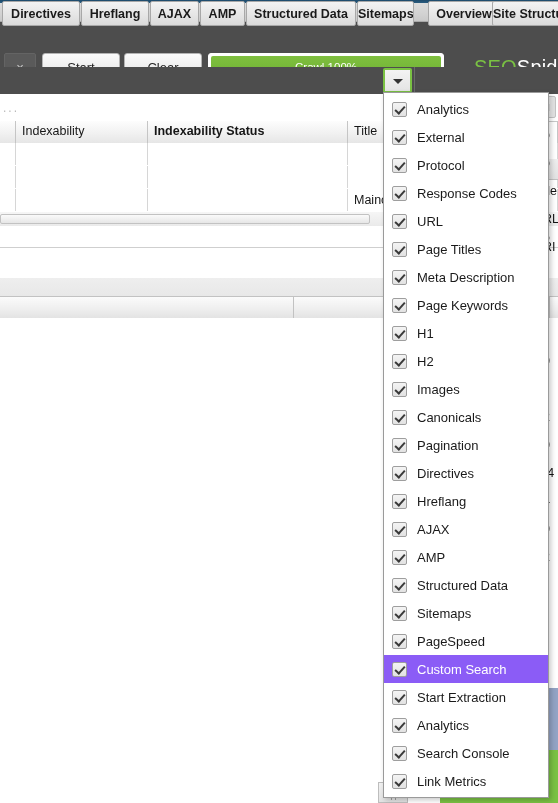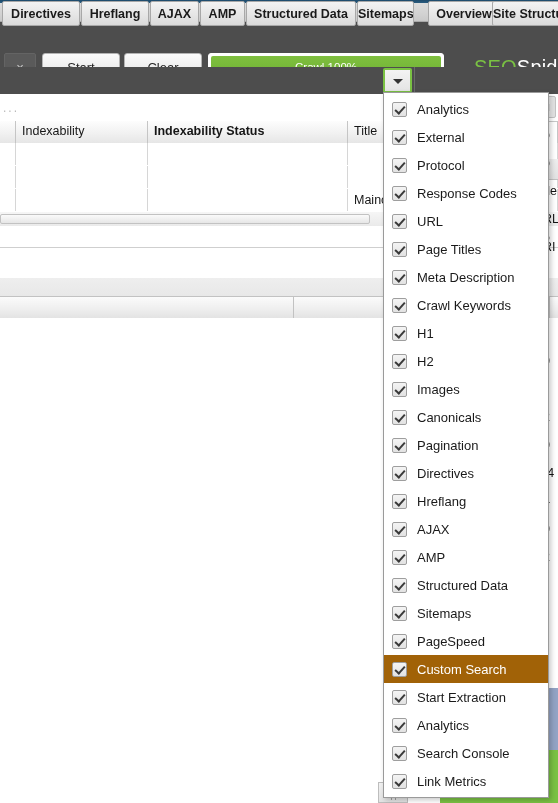--- a/index.html
+++ b/index.html
@@ -253,21 +253,21 @@
     box-shadow: 2px 2px 5px rgba(0,0,0,0.22);
     padding: 2px 0;
     box-sizing: border-box;
   }
   .menu-item {
     position: relative; height: 28px; display: flex; align-items: center;
     padding-left: 8px; box-sizing: border-box;
     font-size: 13px; color: #1a1a1a;
   }
   .menu-item.selected {
-    background: #a16207; color: #ffffff;
+    background: #8b5cf6; color: #ffffff;
   }
   .chk {
     width: 15px; height: 15px; flex: 0 0 15px;
     background: linear-gradient(to bottom, #f4f4f4, #e2e2e2);
     border: 1px solid #9e9e9e; border-radius: 2px;
     position: relative; box-sizing: border-box;
   }
   .chk::after {
     content: ""; position: absolute;
     left: 4px; top: 1px; width: 4px; height: 8px;
@@ -420,21 +420,21 @@
       <div class="menu-item">
         <span class="chk"></span>
         <span class="mlabel">Page Titles</span>
       </div>
       <div class="menu-item">
         <span class="chk"></span>
         <span class="mlabel">Meta Description</span>
       </div>
       <div class="menu-item">
         <span class="chk"></span>
-        <span class="mlabel">Crawl Keywords</span>
+        <span class="mlabel">Page Keywords</span>
       </div>
       <div class="menu-item">
         <span class="chk"></span>
         <span class="mlabel">H1</span>
       </div>
       <div class="menu-item">
         <span class="chk"></span>
         <span class="mlabel">H2</span>
       </div>
       <div class="menu-item">

